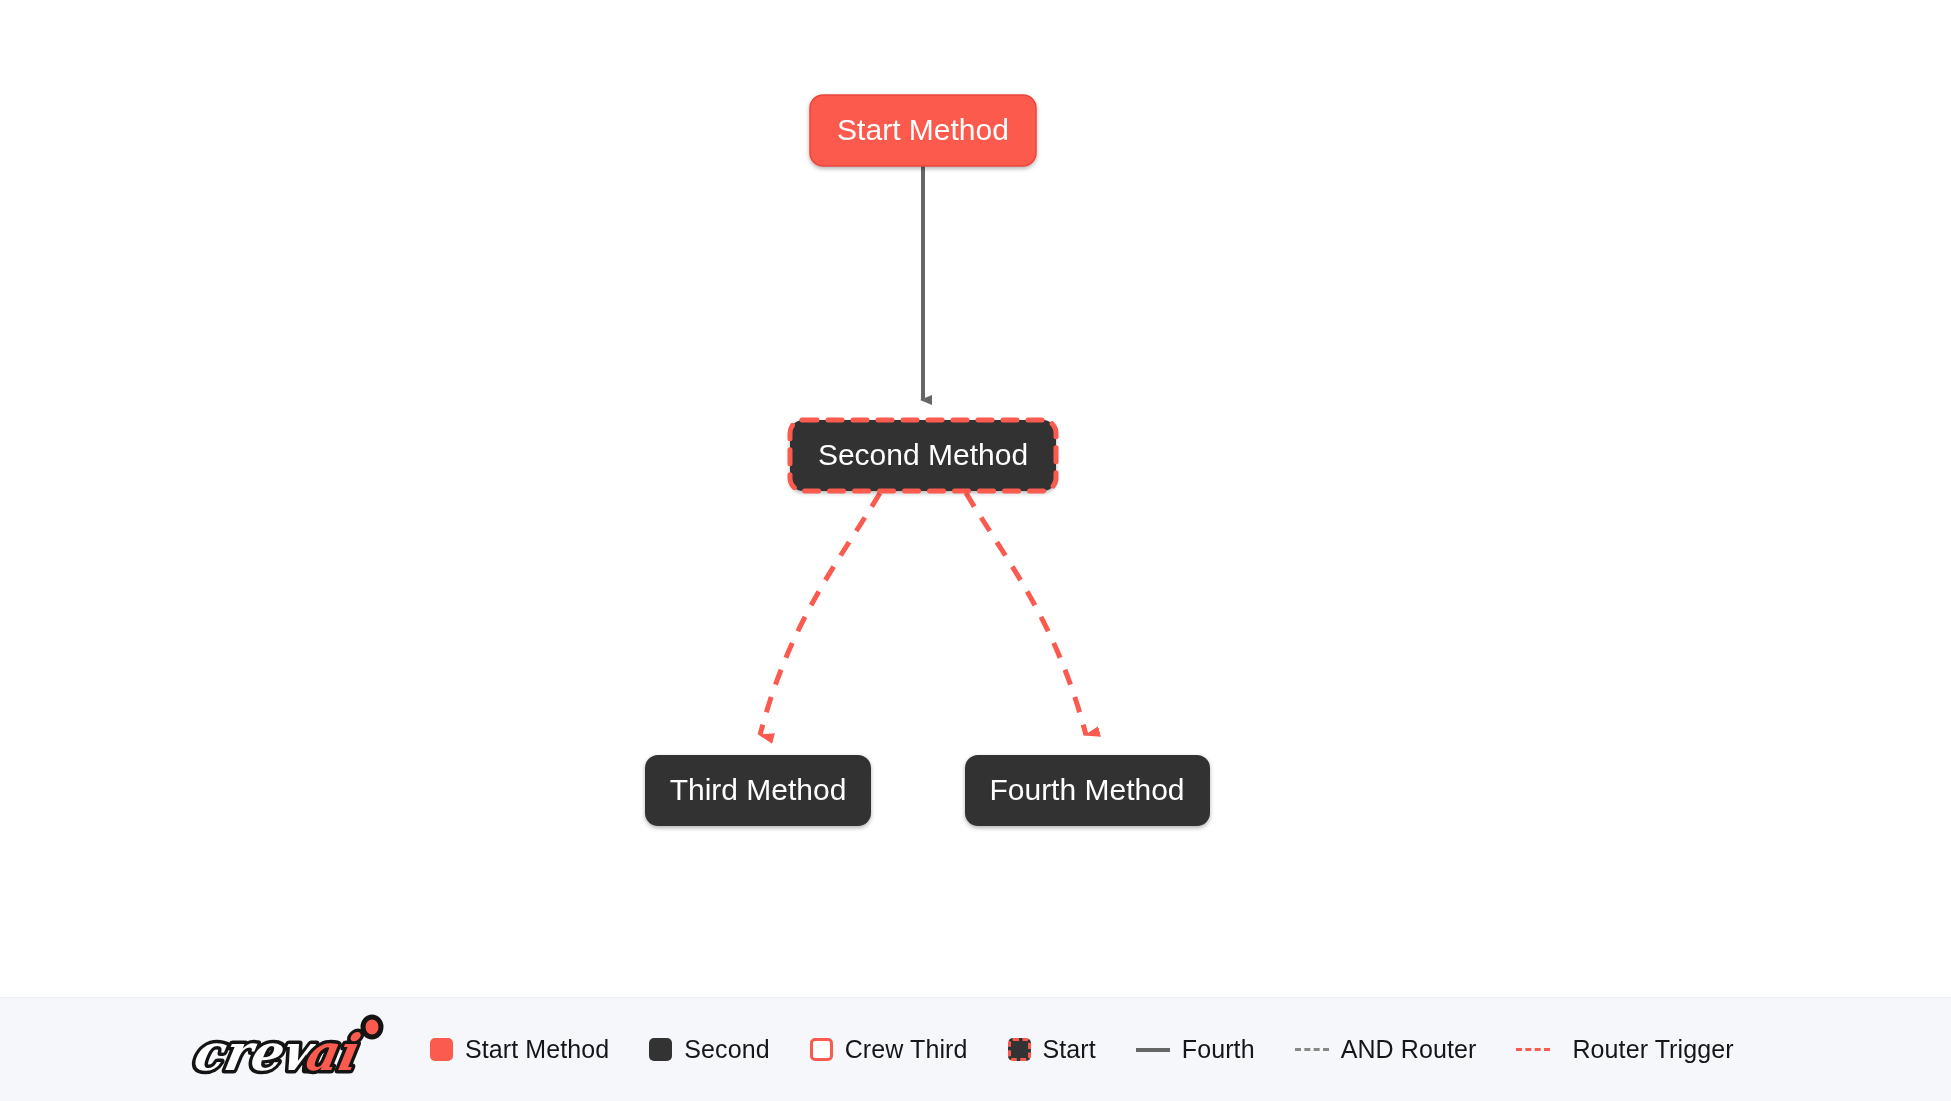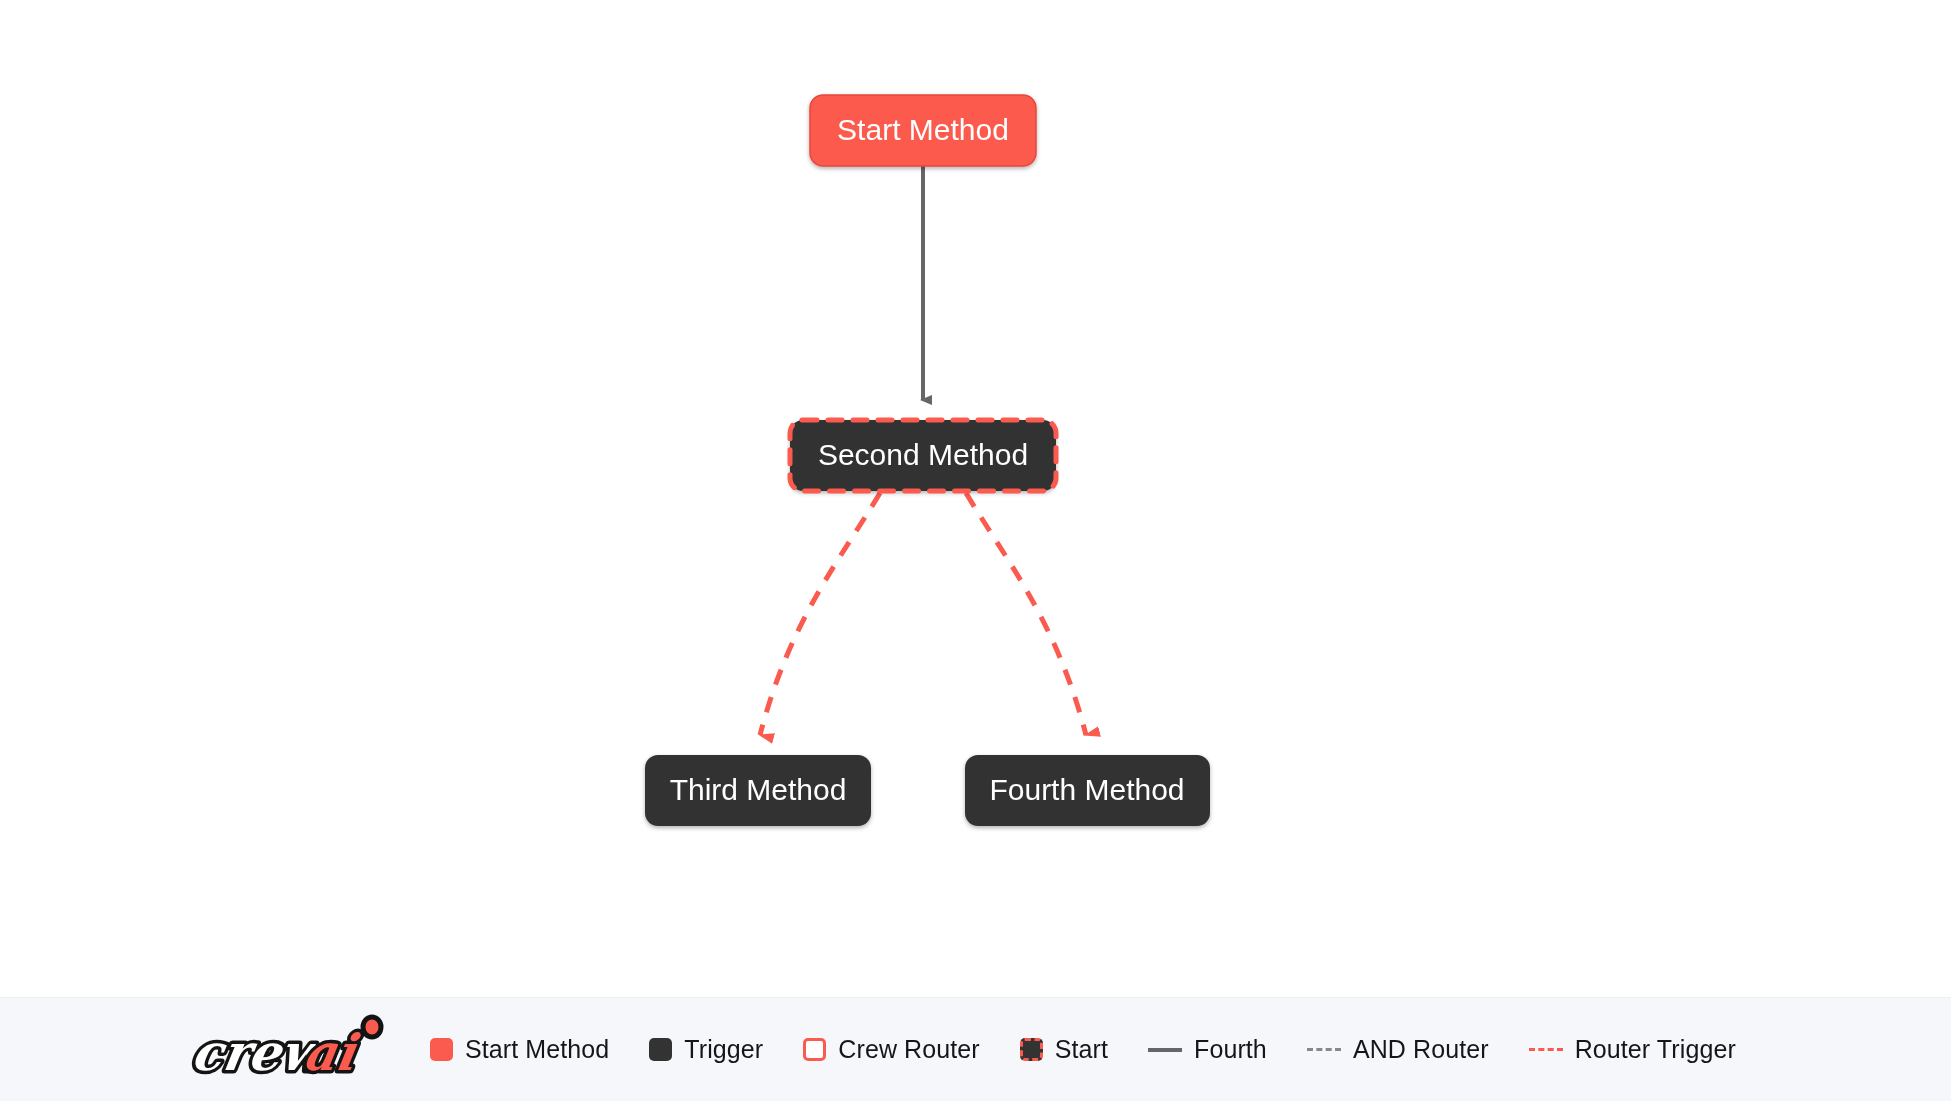--- a/index.html
+++ b/index.html
@@ -60,21 +60,21 @@
     align-items: center;
     gap: 0px;
   }
 
   .legend-item {
     display: flex;
     align-items: center;
     margin-right: 40px;
     white-space: nowrap;
   }
-  .legend-item:last-child { margin-right: 4px; }
+  .legend-item:last-child { margin-right: 4px; gap: 10px; }
 
   .legend-text {
     font-size: 25px;
     color: #14161a;
     letter-spacing: 0.1px;
   }
 
   .swatch {
     width: 23px;
     height: 23px;
@@ -164,26 +164,26 @@
 
   <div class="legend-items">
 
     <div class="legend-item">
       <span class="swatch swatch-start"></span>
       <span class="legend-text">Start Method</span>
     </div>
 
     <div class="legend-item">
       <span class="swatch swatch-method"></span>
-      <span class="legend-text">Trigger</span>
+      <span class="legend-text">Second</span>
     </div>
 
     <div class="legend-item">
       <span class="swatch swatch-crew"></span>
-      <span class="legend-text">Crew Router</span>
+      <span class="legend-text">Crew Third</span>
     </div>
 
     <div class="legend-item">
       <span class="swatch swatch-router"></span>
       <span class="legend-text">Start</span>
     </div>
 
     <div class="legend-item">
       <span class="line-swatch line-solid"></span>
       <span class="legend-text">Fourth</span>

